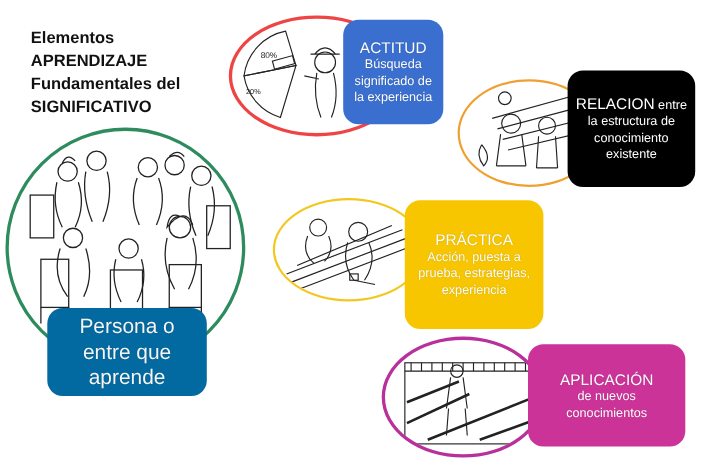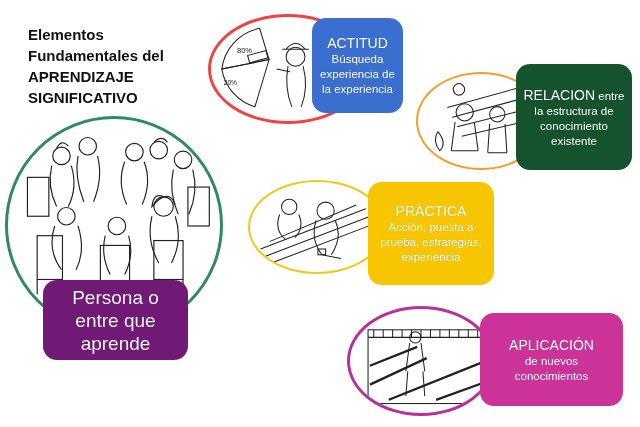--- a/index.html
+++ b/index.html
@@ -11,22 +11,22 @@
   .box .head { font-size:14px; line-height:18px; }
   .box .sub { font-size:11.5px; line-height:15px; }
   svg.art { position:absolute; left:0; top:0; width:100%; height:100%; }
   .persona { font-size:19px; line-height:23px; color:#f4f4f4; }
 </style>
 </head>
 <body>
 
 <div class="title">
   <div>Elementos</div>
+  <div>APRENDIZAJE</div>
   <div>Fundamentales del</div>
-  <div>APRENDIZAJE</div>
   <div>SIGNIFICATIVO</div>
 </div>
 
 <div class="ellipse" style="left:5px; top:116px; width:218px; height:218px; border:3px solid #2e8b5e;">
   <svg class="art" viewBox="0 0 218 218">
     <g fill="none" stroke="#222" stroke-width="1.2">
 
       <circle cx="55" cy="38" r="9"></circle>
         <circle cx="82" cy="28" r="9"></circle>
         <circle cx="130" cy="34" r="9"></circle>
@@ -48,21 +48,21 @@
         <rect x="185" y="70" width="22" height="40"></rect>
       <rect x="30" y="120" width="26" height="45"></rect>
         <rect x="95" y="130" width="30" height="38"></rect>
       <rect x="150" y="125" width="30" height="40"></rect>
       <path d="M30 165 L30 180 M56 165 L56 180 M95 168 L95 182 M125 168 L125 182 M150 165 L150 180 M180 165 L180 180"></path>
       <path d="M50 30 Q55 20 62 28 M150 24 Q158 16 164 24 M160 80 Q150 75 148 90 Q165 70 172 88"></path>
     </g>
   </svg>
 </div>
 
-<div class="box" style="left:43px; top:280px; width:145px; height:80px; background:#701a75;">
+<div class="box" style="left:43px; top:280px; width:145px; height:80px; background:#0369a1;">
   <div class="persona">Persona o</div>
   <div class="persona">entre que</div>
   <div class="persona">aprende</div>
 </div>
 
 <div class="ellipse" style="left:208px; top:14px; width:160px; height:110px; border:3px solid #ef4444;">
   <svg class="art" viewBox="0 0 160 110">
     <g fill="none" stroke="#222" stroke-width="1.1">
       <path d="M60 45 L10 55 A50 50 0 0 1 50 12 Z"></path>
       <path d="M60 45 L10 55 A50 50 0 0 0 45 95 Z"></path>
@@ -71,38 +71,38 @@
       <path d="M74 34 L102 34 M78 34 Q88 22 98 34"></path>
       <path d="M80 52 Q76 75 84 95 M96 52 Q102 75 94 95 M68 55 L82 58"></path>
     </g>
     <text x="26" y="38" font-size="8" fill="#222" font-family="Liberation Sans, sans-serif">80%</text>
     <text x="12" y="72" font-size="7" fill="#222" font-family="Liberation Sans, sans-serif">20%</text>
   </svg>
 </div>
 <div class="box" style="left:312px; top:18px; width:91px; height:95px; background:#3a6fcf;text-align:center;">
   <div class="head">ACTITUD</div>
   <div class="sub">Búsqueda</div>
-  <div class="sub">experiencia de</div>
+  <div class="sub">significado de</div>
   <div class="sub">la experiencia</div>
 </div>
 
 <div class="ellipse" style="left:416px; top:72px; width:130px; height:98px; border:2.5px solid #f0a030;">
   <svg class="art" viewBox="0 0 130 98">
     <g fill="none" stroke="#222" stroke-width="1.1">
       <path d="M30 35 L120 10 M35 45 L122 22 M40 55 L124 34 M45 65 L126 46"></path>
       <circle cx="42" cy="16" r="6"></circle>
       <circle cx="48" cy="40" r="9"></circle>
         <circle cx="82" cy="42" r="8"></circle>
       <path d="M38 50 L34 80 M58 50 L62 80 M34 80 L62 80"></path>
       <path d="M74 52 L72 82 M90 52 L92 82 M72 82 L92 82"></path>
       <path d="M20 60 Q14 70 22 80 Q30 72 20 60"></path>
     </g>
   </svg>
 </div>
-<div class="box" style="left:516px; top:64px; width:116px; height:106px; background:#14532d;">
+<div class="box" style="left:516px; top:64px; width:116px; height:106px; background:#000000;">
   <div class="sub">
     <span class="head">RELACION</span>
     <span>entre</span>
   </div>
   <div class="sub">la estructura de</div>
   <div class="sub">conocimiento</div>
   <div class="sub">existente</div>
 </div>
 
 <div class="ellipse" style="left:248px; top:180px; width:138px; height:94px; border:2.5px solid #f2c820;">
@@ -110,21 +110,21 @@
     <g fill="none" stroke="#222" stroke-width="1.1">
       <path d="M10 70 L120 28 M14 78 L124 36 M18 86 L128 44 M20 62 L110 24"></path>
       <circle cx="40" cy="26" r="8"></circle>
         <circle cx="78" cy="30" r="9"></circle>
       <path d="M30 34 Q24 50 36 60 M50 34 Q56 48 46 58"></path>
       <path d="M68 40 Q62 60 74 76 M88 40 Q96 58 84 76 M74 76 L94 80"></path>
       <rect x="70" y="70" width="8" height="6"></rect>
     </g>
   </svg>
 </div>
-<div class="box" style="left:368px; top:182px; width:126px; height:103px; background:#f7c600;">
+<div class="box" style="left:368px; top:182px; width:126px; height:117px; background:#f7c600;">
   <div class="head">PRÁCTICA</div>
   <div class="sub">Acción, puesta a</div>
   <div class="sub">prueba, estrategias,</div>
   <div class="sub">experiencia</div>
 </div>
 
 <div class="ellipse" style="left:347px; top:306px; width:148px; height:110px; border:3px solid #b8309a;">
   <svg class="art" viewBox="0 0 148 110">
     <g fill="none" stroke="#222" stroke-width="1.1">
       <rect x="18" y="22" width="122" height="78"></rect>

